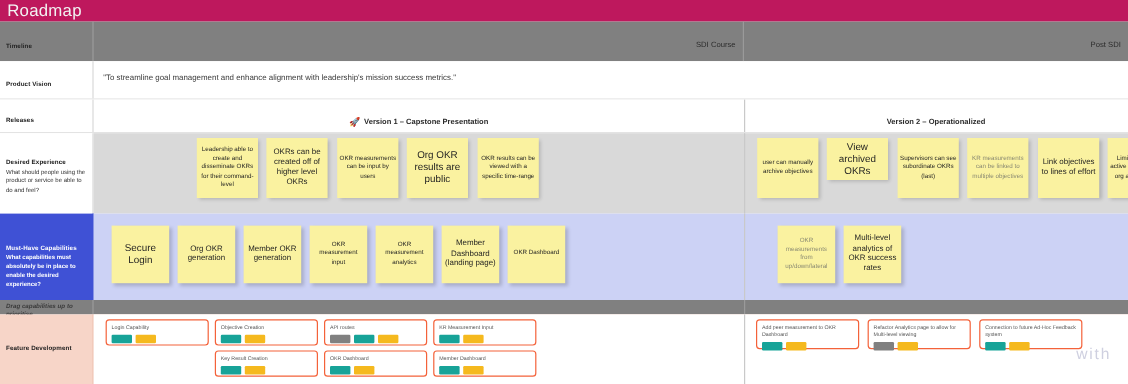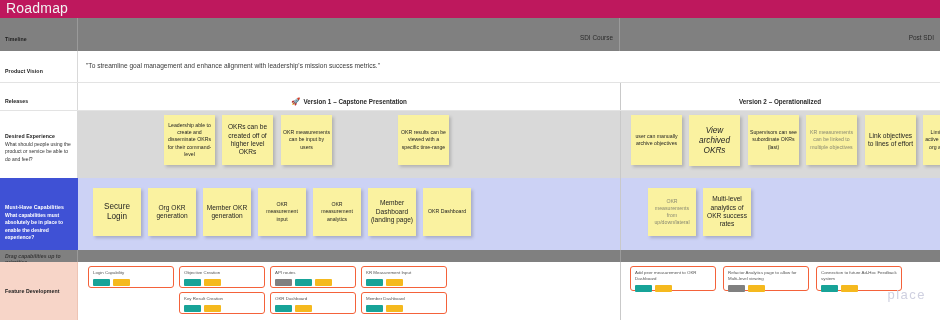--- a/index.html
+++ b/index.html
@@ -189,28 +189,31 @@
 
       <div class="note" style="left:86px;top:4px;width:51px;height:50px;">
         <span>Leadership able to create and disseminate OKRs for their command-level</span>
       </div>
       <div class="note mid" style="left:144px;top:4px;width:51px;height:50px;">
         <span>OKRs can be created off of higher level OKRs</span>
       </div>
       <div class="note" style="left:203px;top:4px;width:51px;height:50px;">
         <span>OKR measurements can be input by users</span>
       </div>
+      <div class="note big" style="left:261px;top:4px;width:51px;height:50px;">
+        <span>Org OKR results are public</span>
+      </div>
       <div class="note" style="left:320px;top:4px;width:51px;height:50px;">
         <span>OKR results can be viewed with a specific time-range</span>
       </div>
 
       <div class="note" style="left:553px;top:4px;width:51px;height:50px;">
         <span>user can manually archive objectives</span>
       </div>
-      <div class="note big" style="left:611px;top:4px;width:51px;height:51px;font-style:italic;">
+      <div class="note big" style="left:611px;top:4px;width:51px;height:35px;">
         <span>View archived OKRs</span>
       </div>
       <div class="note" style="left:670px;top:4px;width:51px;height:50px;">
         <span>Supervisors can see subordinate OKRs (last)</span>
       </div>
       <div class="note faded" style="left:728px;top:4px;width:51px;height:50px;">
         <span>KR measurements can be linked to multiple objectives</span>
       </div>
       <div class="note mid" style="left:787px;top:4px;width:51px;height:50px;">
         <span>Link objectives to lines of effort</span>
@@ -345,17 +348,17 @@
         </div>
       </div>
       <div class="card" style="left:738px;top:4px;width:86px;height:25px;">
         <div class="card-title">Connection to future Ad-Hoc Feedback system</div>
         <div class="chips">
           <div class="chip teal"></div>
           <div class="chip amber"></div>
         </div>
       </div>
 
-      <div class="watermark">place</div>
+      <div class="watermark">with</div>
     </div>
   </div>
 
 </div>
 
 </body></html>

